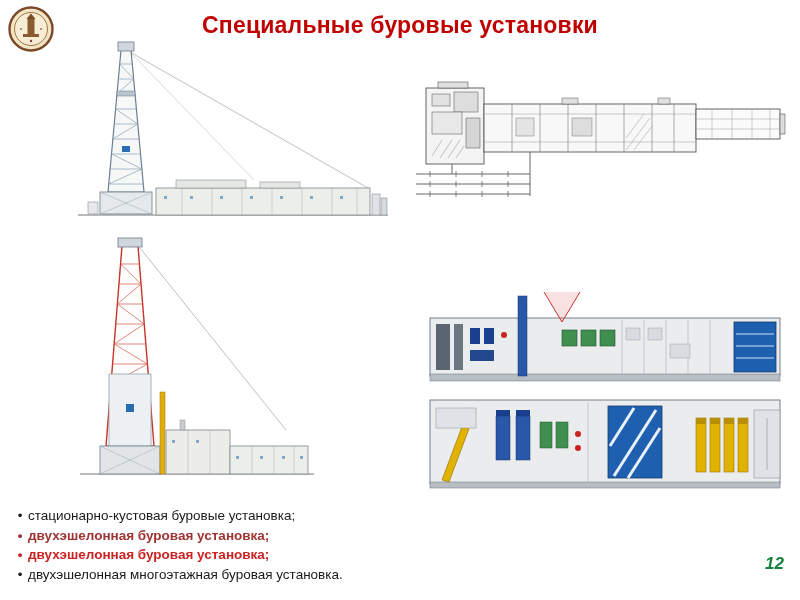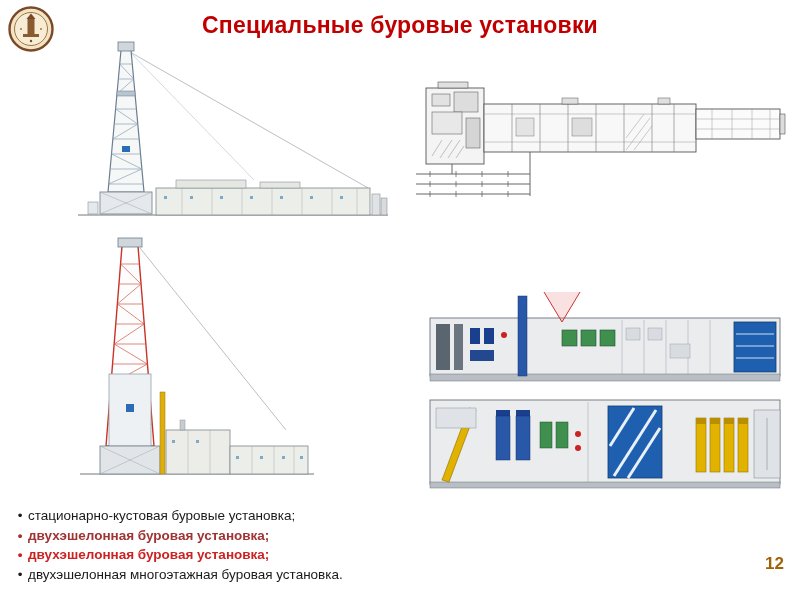--- a/index.html
+++ b/index.html
@@ -12,21 +12,21 @@
   .fig svg{display:block;width:100%;height:100%;}
   .fig1{left:72px;top:34px;width:322px;height:196px;}
   .fig2{left:412px;top:78px;width:378px;height:142px;}
   .fig3{left:76px;top:234px;width:242px;height:262px;}
   .fig4{left:412px;top:288px;width:378px;height:207px;}
   .bullets{position:absolute;left:12px;top:506px;margin:0;padding:0;list-style:none;}
   .bullet{display:flex;align-items:baseline;font-size:13.5px;line-height:19.5px;color:#1a1a1a;}
   .bullet .dot{flex:0 0 16px;width:16px;text-align:center;}
   .bullet.b2{color:#a03333;font-weight:bold;}
   .bullet.b3{color:#cc2222;font-weight:bold;}
-  .page-num{position:absolute;right:16px;top:554px;font-size:17px;font-weight:bold;color:#a16207;}
+  .page-num{position:absolute;right:16px;top:554px;font-size:17px;font-weight:bold;color:#15803d;font-style:italic;}
 </style>
 </head>
 <body>
 
 <div class="slide">
 
   <div class="logo">
     <svg viewBox="0 0 46 46">
       <circle cx="23" cy="23" r="21.5" fill="#f2e4c4" stroke="#7a4a28" stroke-width="2.4"></circle>
       <circle cx="23" cy="23" r="16.5" fill="#f7ecd6" stroke="#a07840" stroke-width="1"></circle>

